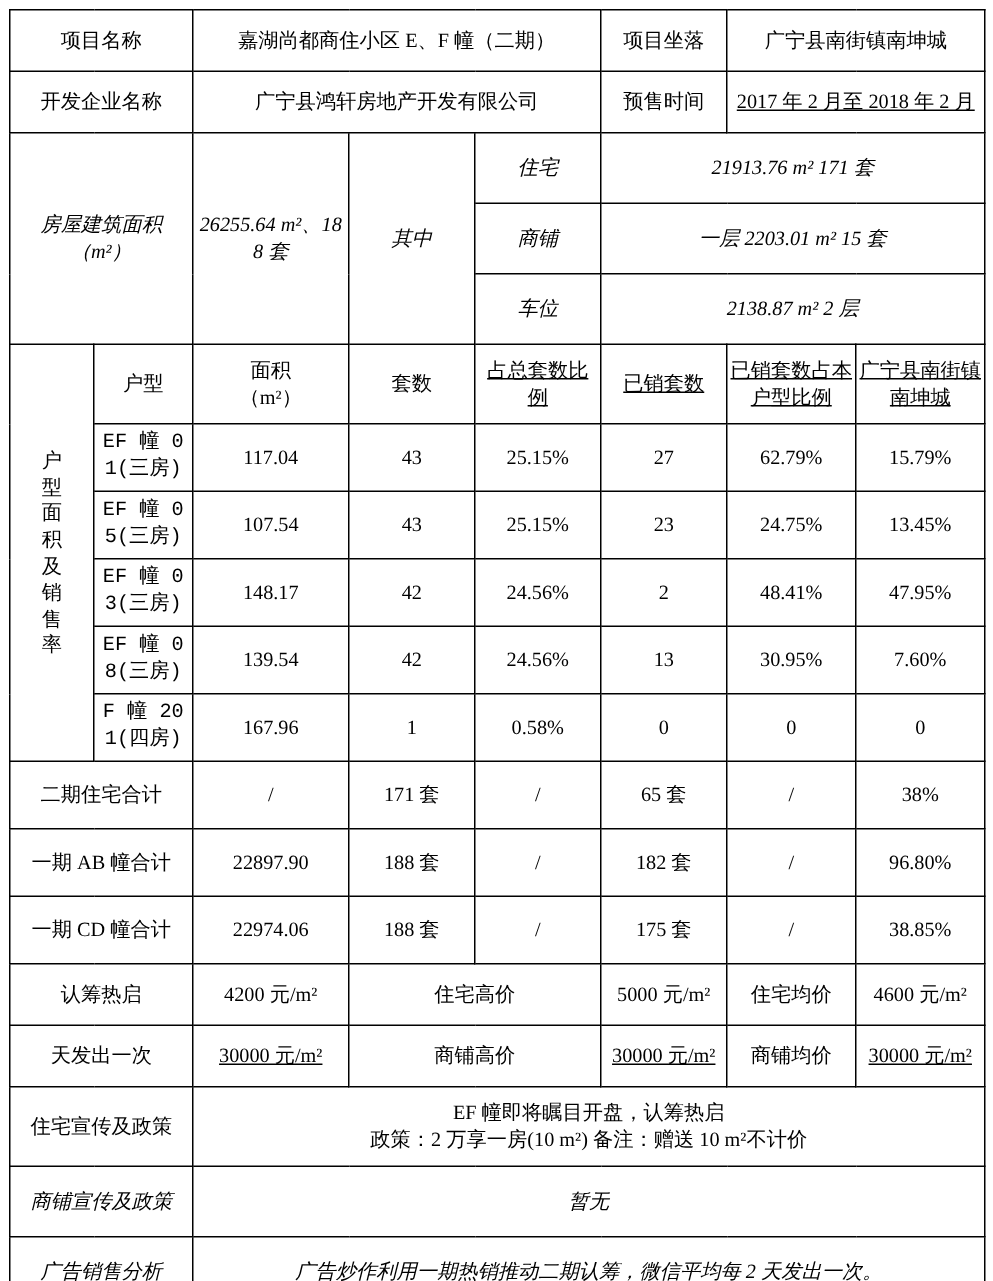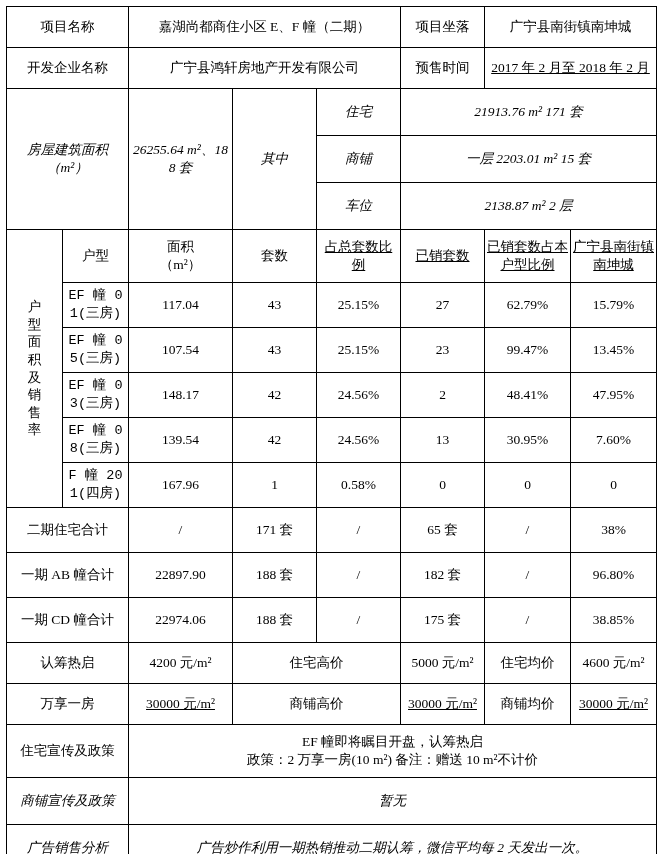--- a/index.html
+++ b/index.html
@@ -125,21 +125,21 @@
         <td class="tall38">27</td>
         <td class="tall38">62.79%</td>
         <td class="tall38">15.79%</td>
       </tr>
       <tr>
         <td class="tall38 left">EF 幢 05(三房)</td>
         <td class="tall38">107.54</td>
         <td class="tall38">43</td>
         <td class="tall38">25.15%</td>
         <td class="tall38">23</td>
-        <td class="tall38">99.47%</td>
+        <td class="tall38">24.75%</td>
         <td class="tall38">13.45%</td>
       </tr>
       <tr>
         <td class="tall38 left">EF 幢 03(三房)</td>
         <td class="tall38">148.17</td>
         <td class="tall38">42</td>
         <td class="tall38">24.56%</td>
         <td class="tall38">2</td>
         <td class="tall38">48.41%</td>
         <td class="tall38">47.95%</td>
@@ -194,21 +194,21 @@
       <tr>
         <td colspan="2" class="tall34">认筹热启</td>
         <td class="tall34">4200 元/m²</td>
         <td colspan="2" class="tall34">住宅高价</td>
         <td class="tall34">5000 元/m²</td>
         <td class="tall34">住宅均价</td>
         <td class="tall34">4600 元/m²</td>
       </tr>
 
       <tr>
-        <td colspan="2" class="tall34">万享一房</td>
+        <td colspan="2" class="tall34">天发出一次</td>
         <td class="tall34 sm">30000 元/m²</td>
         <td colspan="2" class="tall34">商铺高价</td>
         <td class="tall34 sm">30000 元/m²</td>
         <td class="tall34">商铺均价</td>
         <td class="tall34 sm">30000 元/m²</td>
       </tr>
 
       <tr>
         <td colspan="2" class="tall46">住宅宣传及政策</td>
         <td colspan="6" class="tall46">

